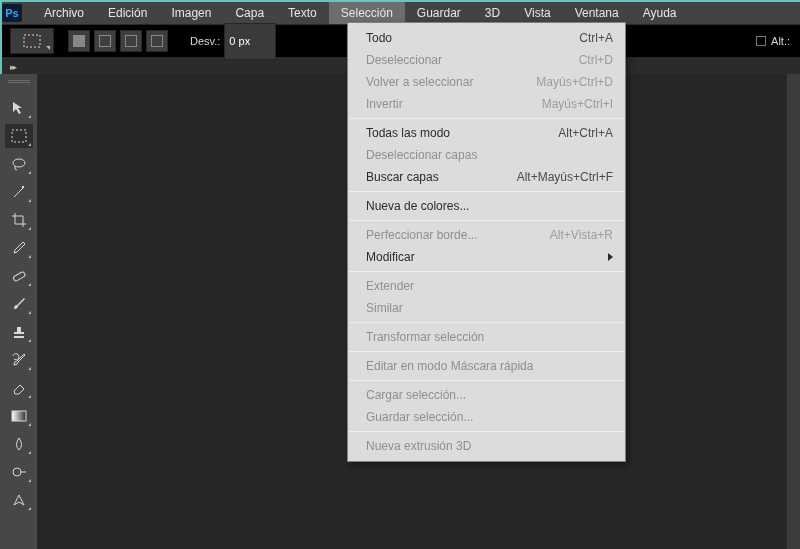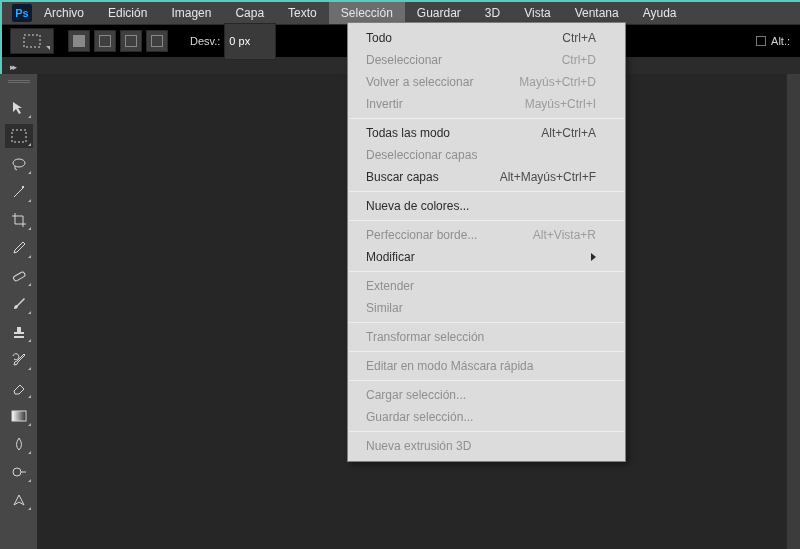--- a/index.html
+++ b/index.html
@@ -1,19 +1,19 @@
 <!DOCTYPE html>
 <html><head>
 <meta charset="utf-8">
 <style>
   * { margin: 0; padding: 0; box-sizing: border-box; user-select: none; }
   html, body { width: 800px; height: 549px; overflow: hidden; font-family: "Segoe UI", Tahoma, sans-serif; font-size: 12px; background: #1c1c1c; border: 1px solid #5fc9c0; }
   
   .menubar { height: 22px; background: #434343; display: flex; align-items: stretch; color: #e6e6e6; }
-  .ps-logo { width: 30px; display: flex; align-items: center; justify-content: flex-end; }
+  .ps-logo { width: 30px; display: flex; align-items: center; justify-content: flex-start; }
   .ps-logo svg { display: block; }
   .menu-item { padding: 0 12px; display: flex; align-items: center; cursor: default; white-space: nowrap; }
   .menu-item.active { background: #6d6d6d; }
   
   .optbar { height: 34px; background: #000000; border-top: 1px solid #2b2b2b; border-bottom: 1px solid #2b2b2b; display: flex; align-items: center; color: #d3d3d3; }
   .optbar .tool-preset { margin-left: 8px; width: 44px; height: 26px; background: #3b3b3b; border: 1px solid #232323; display: flex; align-items: center; justify-content: center; position: relative; }
   .optbar .tool-preset::after { content: ""; position: absolute; right: 3px; bottom: 3px; border-left: 4px solid transparent; border-top: 4px solid #b9b9b9; }
   .icon-btn { height: 22px; width: 22px; background: #3f3f3f; border: 1px solid #2a2a2a; display:flex; align-items:center; justify-content:center; }
   .icon-group { display: flex; gap: 4px; margin-left: 14px; }
   .opt-label { margin-left: 22px; font-size: 11px; color: #d9d9d9; }
@@ -27,21 +27,21 @@
   .toolpanel .grip { width:100%; height:12px; display:flex; justify-content:center; }
   .toolpanel .grip span { width:22px; height:3px; border-top:1px solid #6b6b6b; border-bottom:1px solid #6b6b6b; }
   .tool { width:28px; height:24px; display:flex; align-items:center; justify-content:center; color:#d8d8d8; position:relative; }
   .tool.selected { background:#2e2e2e; }
   .tool .corner { position:absolute; right:2px; bottom:2px; border-left:3px solid transparent; border-bottom:3px solid #b4b4b4; }
   
   .canvas-area { position:absolute; left:38px; top:74px; right:0; bottom:0; background:#262626; }
   .panel-strip { position:absolute; top:0; right:0; width:14px; height:100%; background:#3c3c3c; border-left:1px solid #2a2a2a;}
   
   .dropdown { position:absolute; left:347px; top:22px; width:279px; background:#dcdcdc; border:1px solid #7f7f7f; box-shadow: 3px 3px 6px rgba(0,0,0,0.35); color:#2b2b2b; padding:4px 0; }
-  .dd-item { display:flex; align-items:center; height:22px; padding:0 29px 0 18px; white-space:nowrap; }
+  .dd-item { display:flex; align-items:center; height:22px; padding:0 12px 0 18px; white-space:nowrap; }
   .dd-item span.label { flex:1; }
   .dd-item span.sc { color:#4b4b4b; font-size:12px; margin-left:8px; }
   .dd-item .sub-arrow { margin-left:8px; width:0; height:0; border-top:4px solid transparent; border-bottom:4px solid transparent; border-left:5px solid #2b2b2b; }
   .dd-item.disabled { color:#8f8f8f; }
   .dd-item.disabled span.sc { color:#9c9c9c; }
   .dd-sep { height:1px; margin:3px 1px; background:#b6b6b6; border-bottom:1px solid #eee; }
   .checkbox-icon { width:10px; height:10px; border:1px solid #777; display:inline-block; margin-right:4px; }
   .small-ico { width:12px; height:12px; border:1px solid #888; }
 </style>
 </head>

